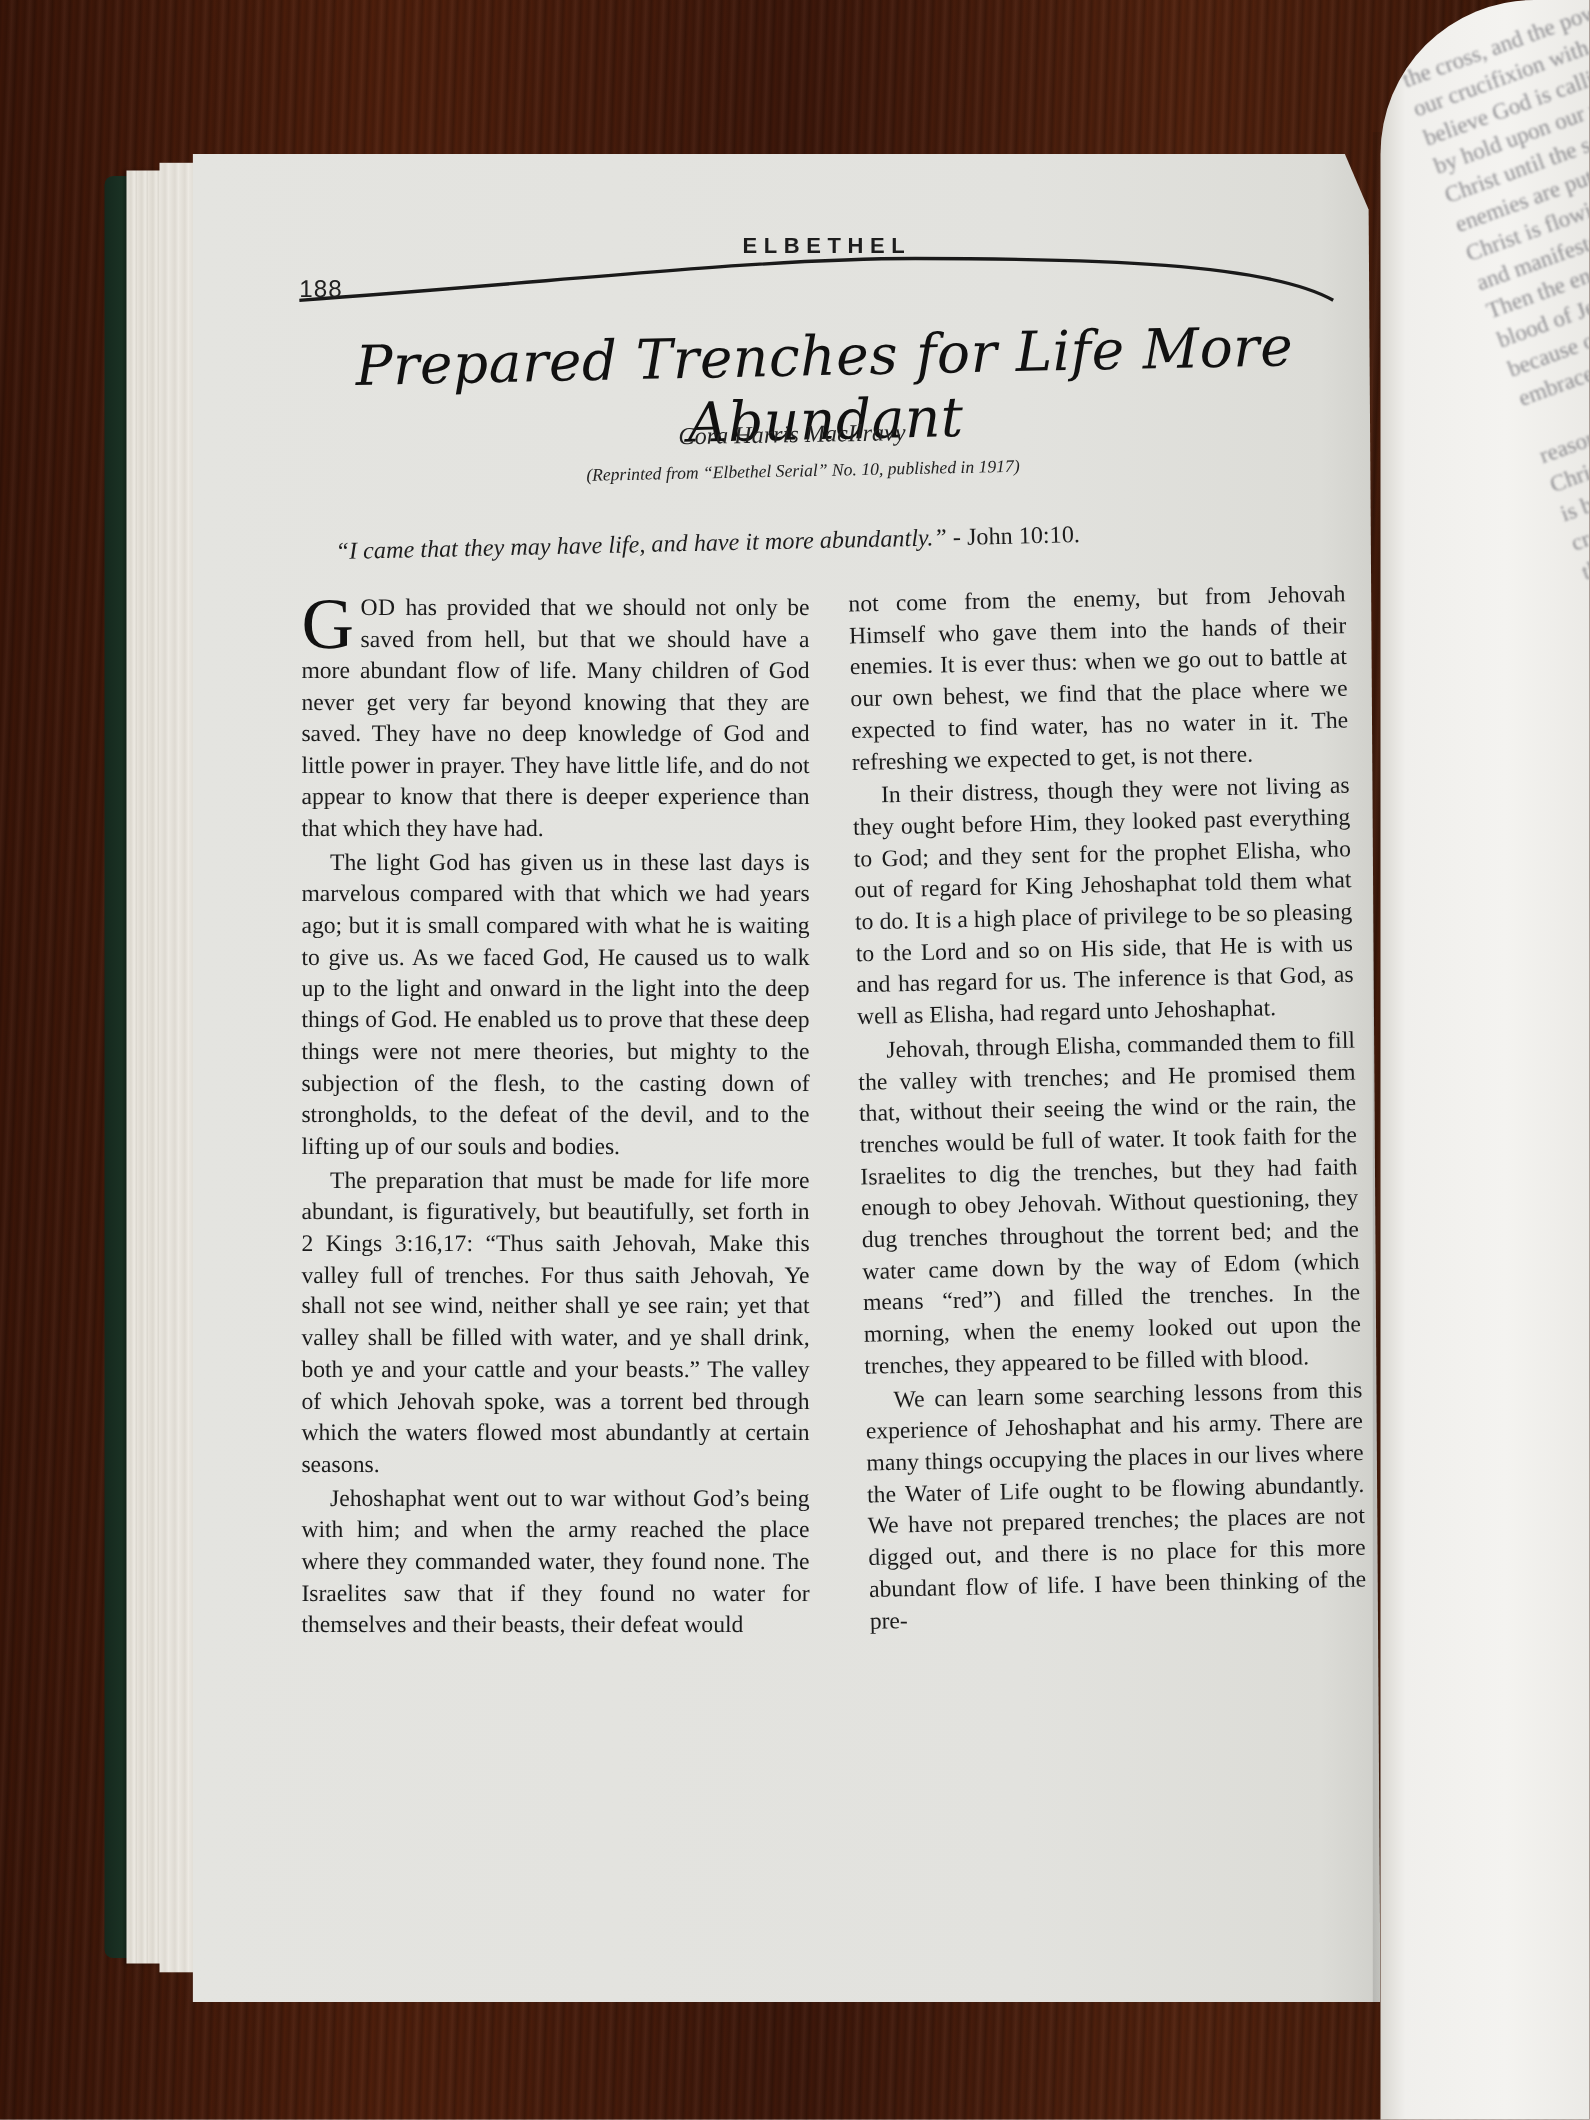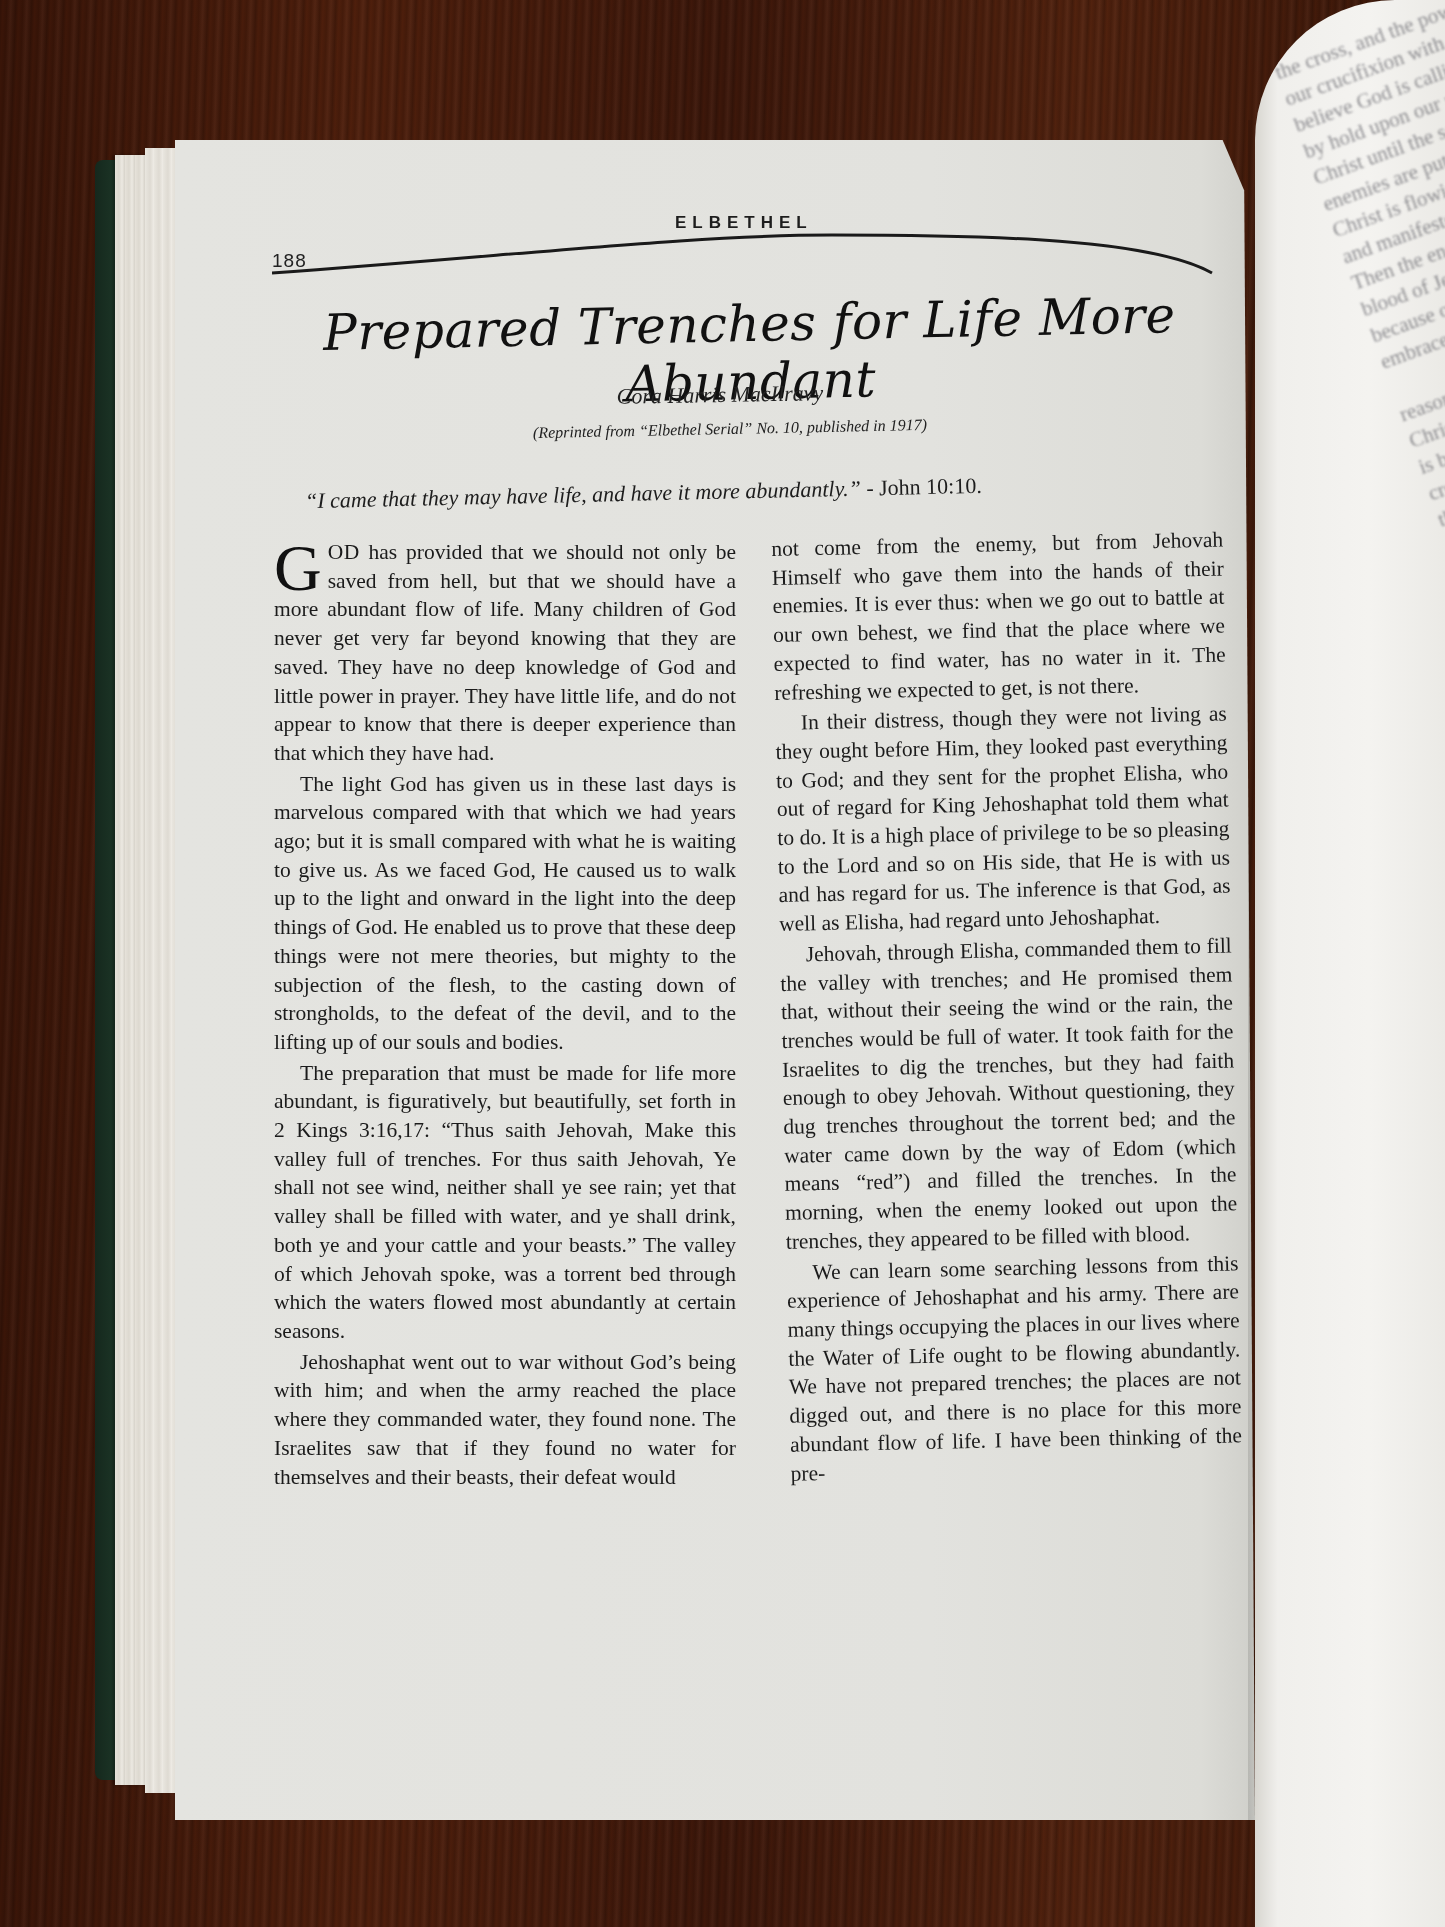--- a/index.html
+++ b/index.html
@@ -57,25 +57,25 @@
     }
     .binding-gap {
       position: absolute; left: 1248px; top: 120px; width: 12px; height: 1700px;
       background: linear-gradient(90deg, rgba(0,0,0,0.12), rgba(0,0,0,0.02));
     }
 
     
     .running-head {
       position: absolute; left: 675px; top: 213px;
       font-family: "Liberation Sans", "DejaVu Sans", sans-serif; font-weight: bold;
-      font-size: 17px; letter-spacing: 6px; color: #1d1d1d;
+      font-size: 20px; letter-spacing: 6px; color: #1d1d1d;
     }
     .page-number {
       position: absolute; left: 272px; top: 250px;
-      font-family: "Liberation Sans", sans-serif; font-size: 19px; color: #222;
+      font-family: "Liberation Sans", sans-serif; font-size: 22px; color: #222;
       letter-spacing: 1px;
     }
     .header-rule { position: absolute; left: 272px; top: 225px; }
 
     .title {
       position: absolute; left: 300px; top: 295px; width: 900px;
       font-family: "DejaVu Serif", serif; font-style: italic;
       font-size: 50px; color: #111; text-align: center;
       transform: rotate(-1.2deg); letter-spacing: 0.5px;
     }

